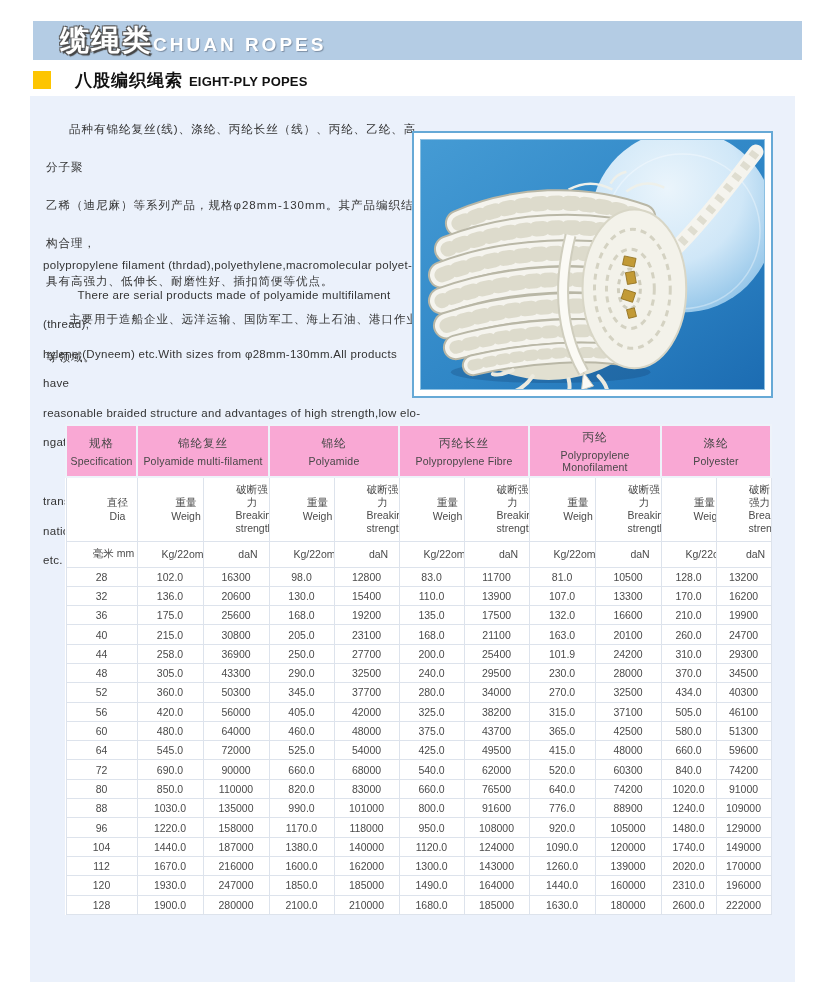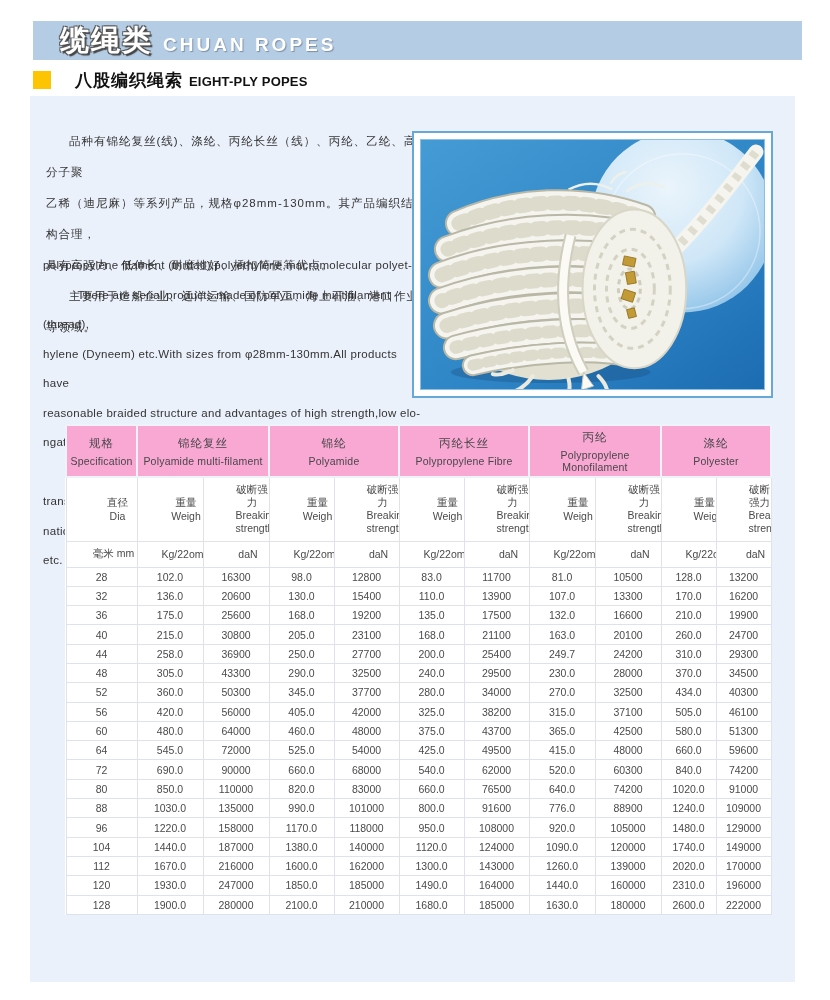--- a/index.html
+++ b/index.html
@@ -7,35 +7,35 @@
   body { font-family:"Liberation Sans","DejaVu Sans",sans-serif; }
   .page { position:relative; width:830px; height:1000px; background:#fff; overflow:hidden; }
 
   
   .banner { position:absolute; left:33px; top:21px; width:769px; height:39px;
             background:#b4cce4; display:flex; align-items:center; padding-left:27px; }
   .banner .title-zh { font-size:29px; font-weight:bold; color:#ffffff; letter-spacing:2px;
             text-shadow:-1px -1px 0 #5a5a5a, 1px -1px 0 #5a5a5a, -1px 1px 0 #5a5a5a,
                         2px 2px 1px #444; }
   .banner .title-en { font-size:19px; font-weight:bold; color:#ffffff; letter-spacing:3px;
-            margin-left:10px; margin-top:8px; text-shadow:1px 1px 1px #7d8fa5; }
+            margin-top:8px; text-shadow:1px 1px 1px #7d8fa5; }
 
   
   .subtitle { position:absolute; left:33px; top:69px; width:760px; height:22px;
               display:flex; align-items:center; }
   .subtitle .bullet { width:18px; height:18px; background:#fdc501; margin-right:24px; }
   .subtitle .sub-zh { font-size:17px; font-weight:bold; color:#111; letter-spacing:1px; }
   .subtitle .sub-en { font-size:13px; font-weight:bold; color:#111; margin-left:6px; margin-top:2px; letter-spacing:0.2px; }
 
   
   .panel { position:absolute; left:30px; top:96px; width:765px; height:886px; background:#ebf1fb; }
 
   
-  .intro-zh { position:absolute; left:46px; top:126px; width:376px;
-              font-size:11.5px; color:#333; line-height:31px; letter-spacing:1px; }
+  .intro-zh { position:absolute; left:46px; top:110px; width:376px;
+              font-size:11.5px; color:#333; line-height:38px; letter-spacing:1px; }
   .intro-en { position:absolute; left:43px; top:251px; width:382px;
               font-size:11.5px; color:#333; line-height:29.5px; letter-spacing:0.3px; }
   .line.indent-2 { text-indent:2em; }
   .line.indent-3 { text-indent:3em; }
 
   
   .photo-frame { position:absolute; left:412px; top:131px; width:361px; height:267px;
                  background:#fff; border:2px solid #66a9d6; padding:6px; }
   .photo { width:100%; height:100%; border:1px solid #8cc0e2; overflow:hidden; }
   .photo svg { display:block; width:100%; height:100%; }
@@ -299,21 +299,21 @@
           <td>24700</td>
         </tr>
         <tr class="data-row">
           <td>44</td>
           <td>258.0</td>
           <td>36900</td>
           <td>250.0</td>
           <td>27700</td>
           <td>200.0</td>
           <td>25400</td>
-          <td>249.7</td>
+          <td>101.9</td>
           <td>24200</td>
           <td>310.0</td>
           <td>29300</td>
         </tr>
         <tr class="data-row">
           <td>48</td>
           <td>305.0</td>
           <td>43300</td>
           <td>290.0</td>
           <td>32500</td>

